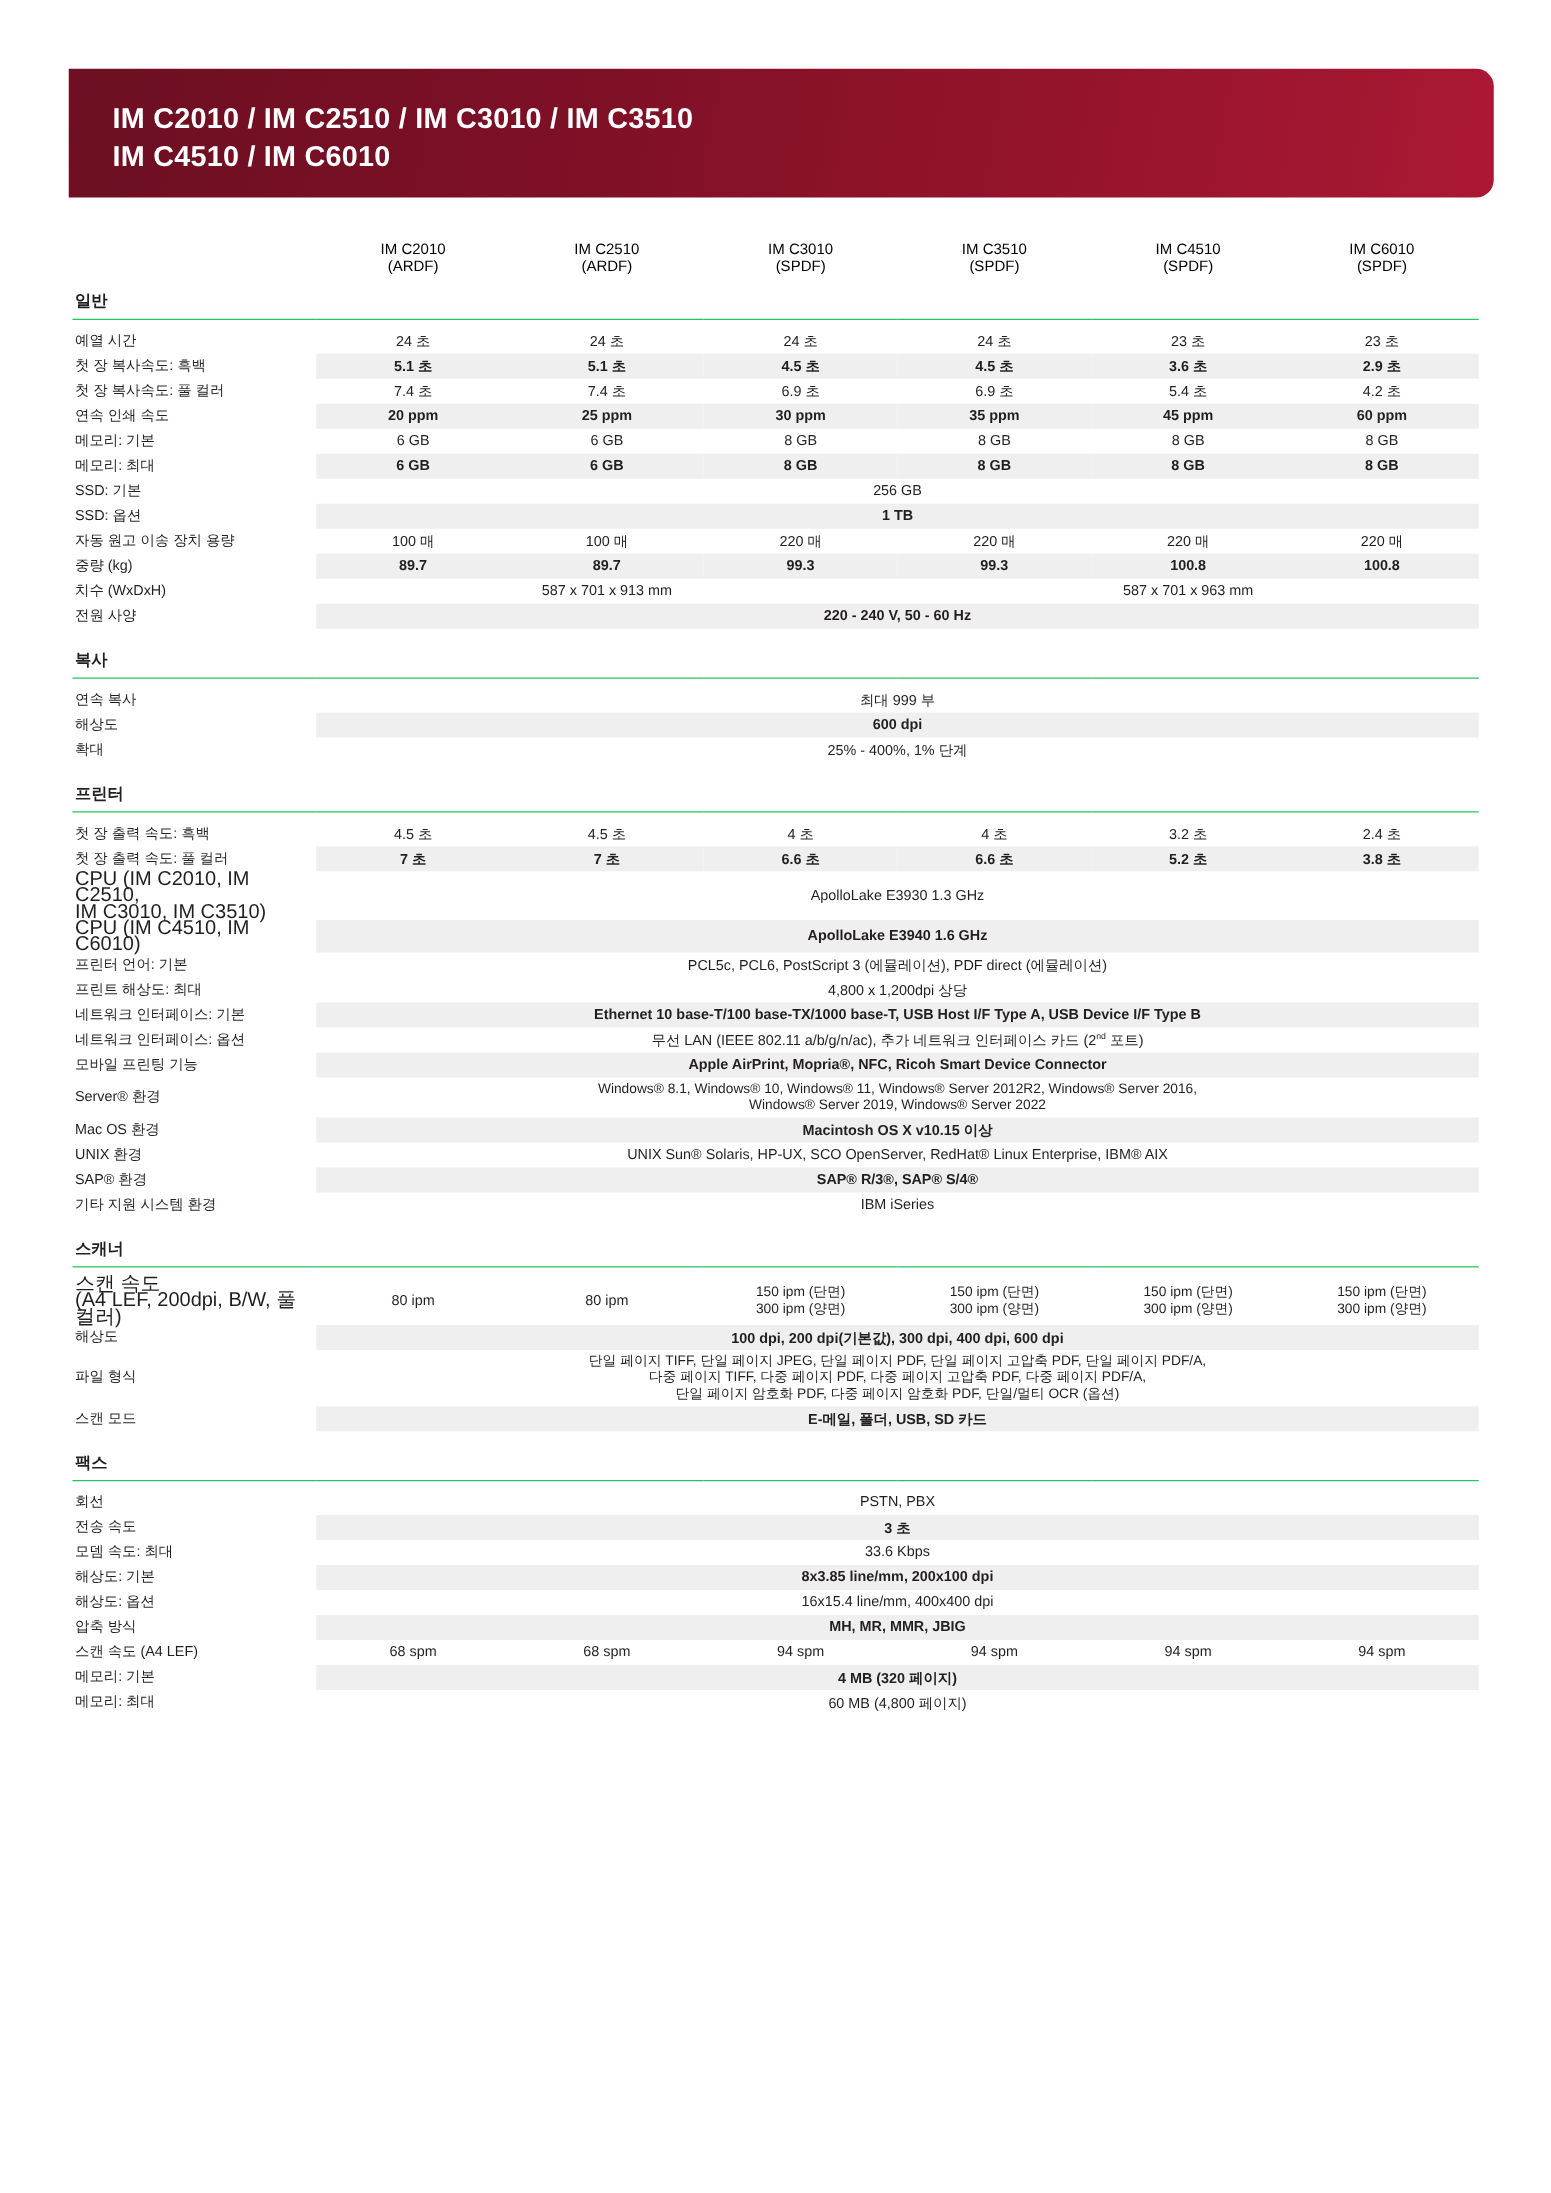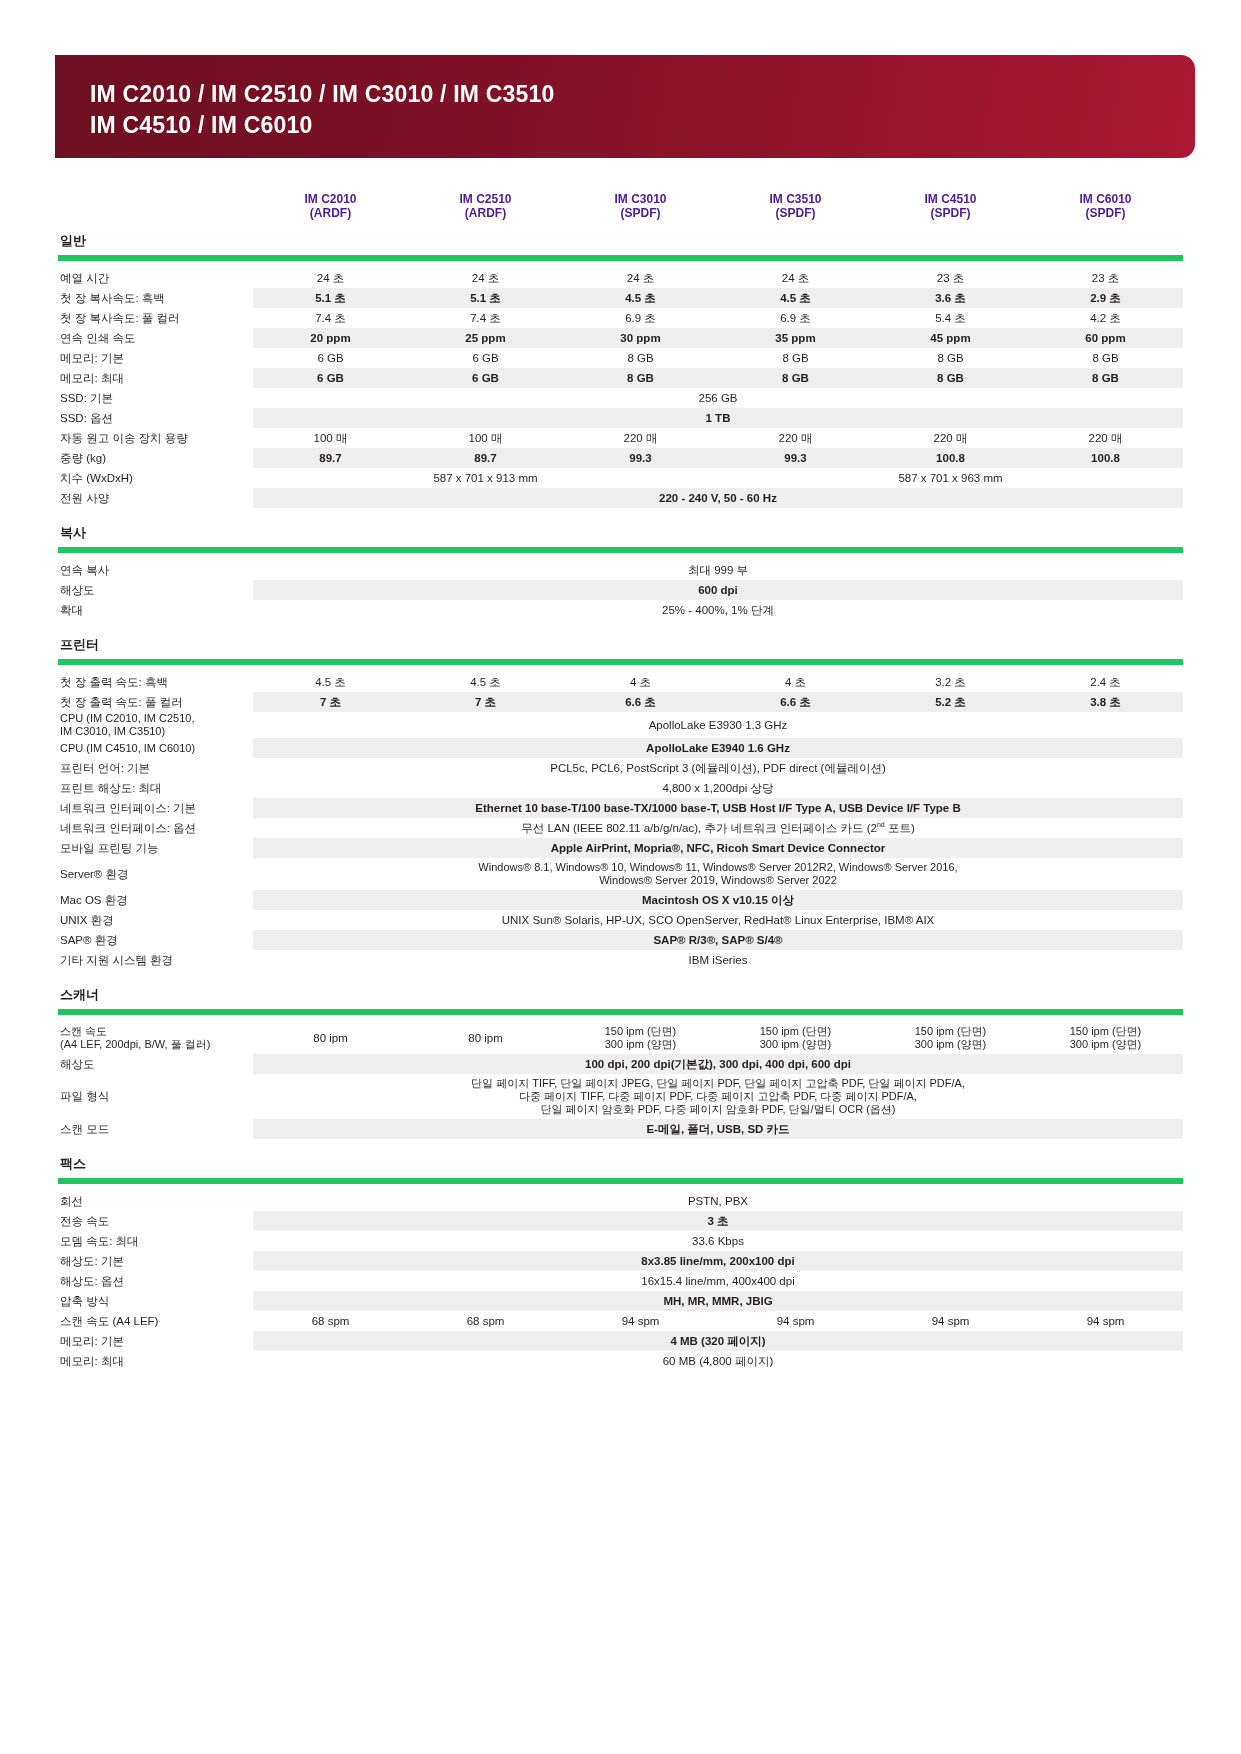--- a/index.html
+++ b/index.html
@@ -59,34 +59,34 @@
   table.spec col.label { width: 195px; }
   table.spec col.model { width: 155px; }
 
   td, th {
     padding: 0;
     vertical-align: middle;
   }
 
   .colhead td {
     text-align: center;
-    font-weight: bold;
+    font-weight: normal;
     font-size: 12px;
     padding: 2px 2px 10px 2px;
     line-height: 14px;
-    color: #4c1d95;
+    color: #000000;
   }
   .colhead td.label { }
 
   tr.section td {
     font-size: 13px;
     font-weight: bold;
     color: #231f20;
     padding: 16px 0 5px 2px;
-    border-bottom: 6px solid #22c55e;
+    border-bottom: 1px solid #22c55e;
   }
   tr.section.first td {
     padding-top: 2px;
   }
   tr.spacer td {
     height: 7px;
   }
 
   tr.row td {
     height: 20px;
@@ -104,21 +104,21 @@
   }
   tr.row.zebra td.val {
     background: #efefef;
     font-weight: bold;
   }
   tr.row td.val.small {
     font-size: 11px;
     line-height: 13px;
   }
   td.label.two-line {
-    font-size: 11px;
+    font-size: 16px;
     line-height: 12px;
   }
   .multi {
     white-space: pre-line;
     line-height: 13px;
     padding: 3px 0;
     text-align: center;
   }
   sup { font-size: 7px; vertical-align: super; }
 </style>

